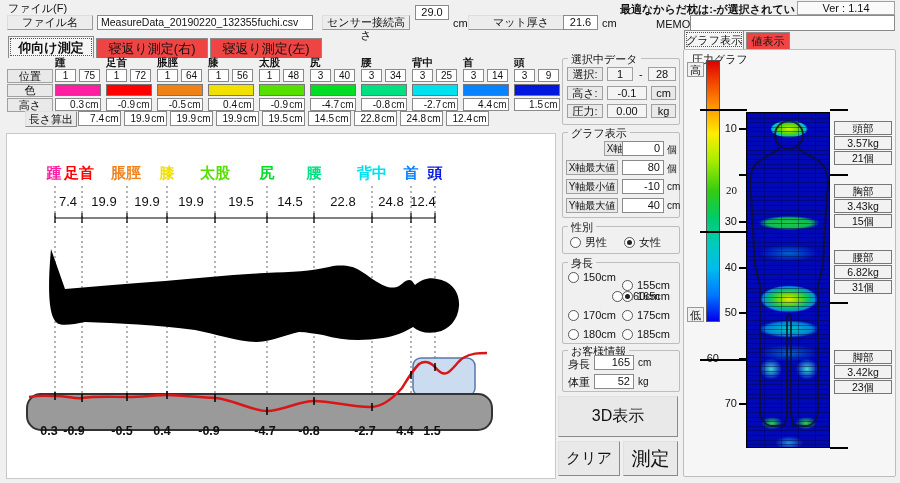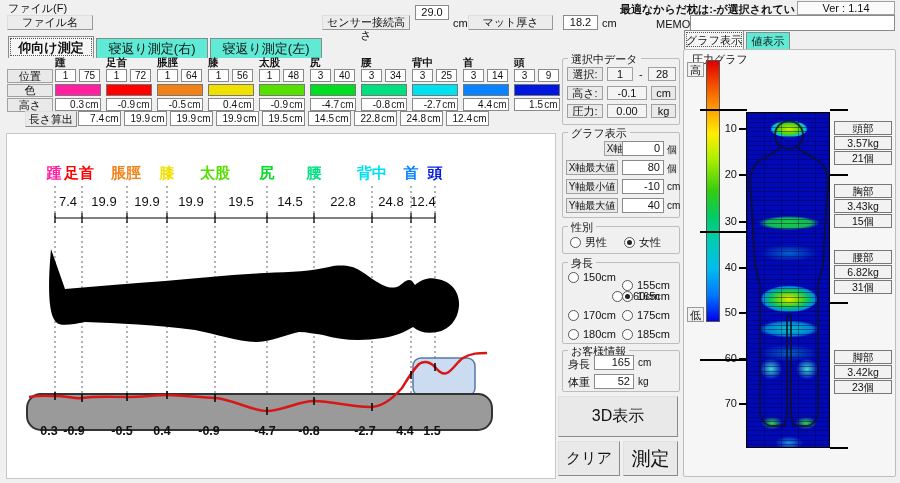--- a/index.html
+++ b/index.html
@@ -6,21 +6,21 @@
   html,body { width:900px; height:483px; }
   body { font-family:"Liberation Sans","DejaVu Sans",sans-serif; font-size:11px; color:#111; }
   #app { position:relative; width:900px; height:483px; background:#f0f0f0; overflow:hidden; }
   .abs { position:absolute; }
   .raised { background:#ececec; border:1px solid #999; border-top-color:#ddd; border-left-color:#ddd; text-align:center; }
   .sunkenlbl { background:#e9e9e9; border:1px solid #a0a0a0; text-align:center; }
   .inputbox { background:#fff; border:1px solid #8a8a8a; text-align:center; overflow:hidden; white-space:nowrap; }
   .inputbox.right { text-align:right; padding-right:3px; }
   .grp { border:1px solid #bdbdbd; border-radius:2px; }
   .grplabel { position:absolute; background:#f0f0f0; padding:0 3px; font-size:11px; }
-  .tab { border:1px solid #8a8a8a; border-bottom:none; background:#5eead4; text-align:center; font-size:13px; line-height:20px; }
+  .tab { border:1px solid #8a8a8a; border-bottom:none; background:#ef4444; text-align:center; font-size:13px; line-height:20px; }
   .tab.active { background:#f5f5f5; outline:1px dotted #555; outline-offset:-3px; font-weight:bold; }
   .btn { background:#e9e9e9; border:1px solid #8a8a8a; border-top-color:#e0e0e0; border-left-color:#e0e0e0; display:flex; align-items:center; justify-content:center; cursor:default; }
   .pcol { top:56px; width:46px; }
   .pname { height:12px; font-size:10.5px; font-weight:bold; line-height:12px; }
   .prow { display:flex; gap:3px; height:13px; margin-top:1px; }
   .pin { width:21px; height:13px; background:#fff; border:1px solid #8a8a8a; text-align:center; font-size:10px; line-height:11px; }
   .pswatch { height:12px; margin-top:2px; border:1px solid #777; }
   .pheight { height:13px; margin-top:2px; background:#fff; border:1px solid #8a8a8a; display:flex; align-items:center; font-size:10px; }
   .pheight span:first-child { flex:1; text-align:right; }
   .pheight .unit { width:16px; text-align:center; color:#222; }
@@ -57,25 +57,26 @@
   svg text { font-family:"Liberation Sans","DejaVu Sans",sans-serif; }
 </style>
 </head>
 <body>
 
 <div id="app">
 
   <div class="abs" style="left:8px;top:1px;height:13px;">ファイル(F)</div>
 
   <div class="abs raised" style="left:7px;top:15px;width:86px;height:15px;line-height:13px;">ファイル名</div>
+  <div class="abs inputbox" style="left:97px;top:15px;width:216px;height:15px;line-height:13px;text-align:left;padding-left:3px;font-size:10.5px;">MeasureData_20190220_132355fuchi.csv</div>
   <div class="abs raised" style="left:322px;top:15px;width:88px;height:15px;line-height:13px;">センサー接続高さ</div>
   <div class="abs inputbox" style="left:415px;top:5px;width:34px;height:15px;line-height:13px;">29.0</div>
   <div class="abs" style="left:453px;top:17px;">cm</div>
-  <div class="abs raised" style="left:468px;top:15px;width:85px;height:15px;line-height:13px;">マット厚さ</div>
-  <div class="abs inputbox" style="left:563px;top:15px;width:35px;height:15px;line-height:13px;">18.2</div>
+  <div class="abs raised" style="left:468px;top:15px;width:106px;height:15px;line-height:13px;">マット厚さ</div>
+  <div class="abs inputbox" style="left:563px;top:15px;width:35px;height:15px;line-height:13px;">21.6</div>
   <div class="abs" style="left:602px;top:17px;">cm</div>
   <div class="abs" style="left:620px;top:2px;font-weight:bold;">最適なからだ枕は:-が選択されています。</div>
   <div class="abs sunkenlbl" style="left:797px;top:1px;width:98px;height:14px;line-height:12px;background:#fafafa;">Ver : 1.14</div>
   <div class="abs" style="left:656px;top:18px;">MEMO:</div>
   <div class="abs inputbox" style="left:690px;top:15px;width:205px;height:16px;"></div>
 
   <div class="abs tab active" style="left:8px;top:36px;width:86px;height:22px;line-height:22px;">仰向け測定</div>
   <div class="abs tab" style="left:96px;top:38px;width:112px;height:20px;">寝返り測定(右)</div>
   <div class="abs tab" style="left:210px;top:38px;width:112px;height:20px;">寝返り測定(左)</div>
 
@@ -398,29 +399,29 @@
   <div class="abs tab" style="left:746px;top:32px;width:44px;height:17px;line-height:16px;font-size:11px;">値表示</div>
   <div class="abs grp" style="left:683px;top:49px;width:213px;height:428px;background:#f6f6f6;"></div>
   <div class="grplabel" style="left:689px;top:52px;background:#f6f6f6;">圧力グラフ</div>
 
   <div class="abs scaleend" style="left:687px;top:62px;">高</div>
   <div class="abs colorbar"></div>
   <div class="abs scaleend" style="left:687px;top:307px;">低</div>
 
   <div class="abs ticklbl" style="left:707px;top:122px;">10</div>
     <div class="tickline" style="left:739px;top:128px;width:7px;"></div>
-  <div class="abs ticklbl" style="left:707px;top:168px;">20</div>
+  <div class="abs ticklbl" style="left:707px;top:184px;font-family:Liberation Serif, serif;">20</div>
     <div class="tickline" style="left:739px;top:174px;width:7px;"></div>
   <div class="abs ticklbl" style="left:707px;top:215px;">30</div>
     <div class="tickline" style="left:739px;top:221px;width:7px;"></div>
   <div class="abs ticklbl" style="left:707px;top:261px;">40</div>
     <div class="tickline" style="left:739px;top:267px;width:7px;"></div>
   <div class="abs ticklbl" style="left:707px;top:306px;">50</div>
     <div class="tickline" style="left:739px;top:312px;width:7px;"></div>
-  <div class="abs ticklbl" style="left:707px;top:352px;">60</div>
+  <div class="abs ticklbl" style="left:689px;top:352px;">60</div>
     <div class="tickline" style="left:739px;top:358px;width:7px;"></div>
   <div class="abs ticklbl" style="left:707px;top:397px;">70</div>
     <div class="tickline" style="left:739px;top:403px;width:7px;"></div>
 
   <div class="abs heatmap">
     <svg width="84" height="336" viewBox="0 0 84 336">
       <g fill="none" stroke="#101028" stroke-width="2" opacity="0.8">
         <circle cx="42" cy="22" r="14"></circle>
         <path d="M33 34 C28 42 14 44 8 52 C3 60 2 70 4 80 L8 152 L13 172 L13 298 C13 308 20 314 28 313 L38 312 L40 300 L40 205"></path>
         <path d="M51 34 C56 42 70 44 76 52 C81 60 82 70 80 80 L76 152 L71 172 L71 298 C71 308 64 314 56 313 L46 312 L44 300 L44 205"></path>

